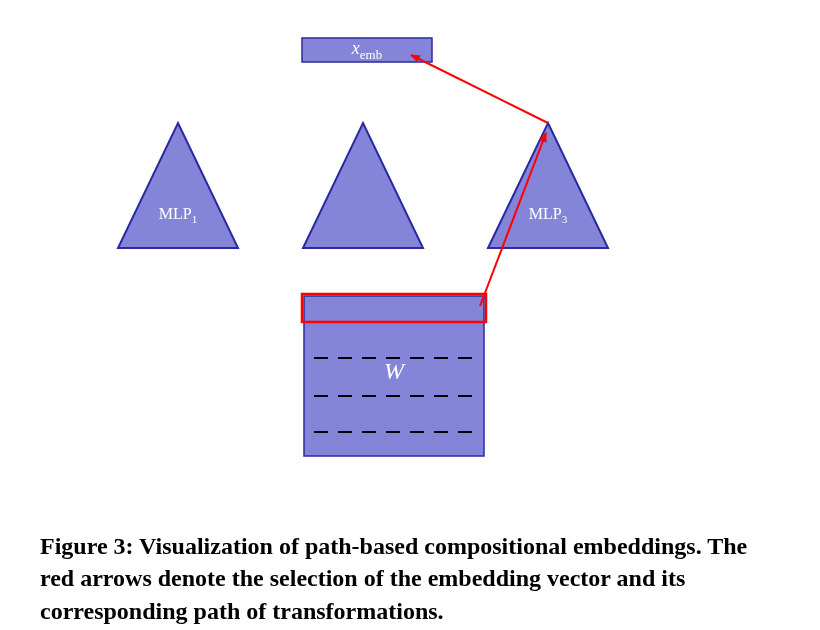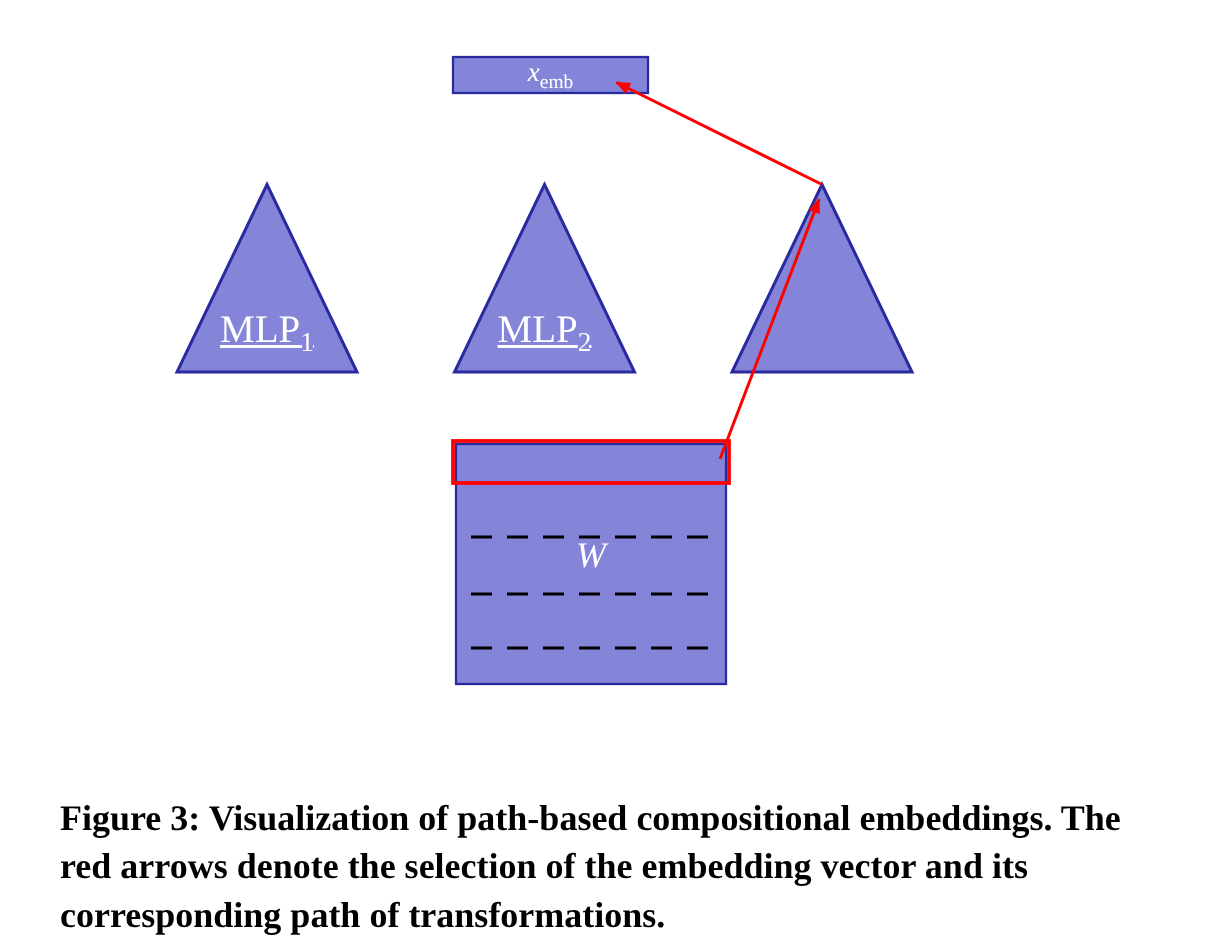--- a/index.html
+++ b/index.html
@@ -38,23 +38,22 @@
     font-size: 18px;
     text-align: center;
     width: 120px;
   }
   .emb-label .sub {
     font-style: normal;
     font-size: 0.72em;
     vertical-align: sub;
   }
   .mlp-label {
-    font-size: 26px;
+    font-size: 16px;
     width: 120px;
-    text-decoration: underline;
   }
   .w-label {
     position: absolute;
     font-style: italic;
     color: #ffffff;
     font-size: 24px;
     text-align: center;
     width: 180px;
   }
   .caption {
@@ -106,22 +105,22 @@
     <line x1="548" y1="123" x2="411" y2="55" stroke="#ff0000" stroke-width="2" marker-end="url(#arrowhead)"></line>
   </svg>
 
   <div class="emb-label" style="left:307px; top:38px;">
     <span>x</span><span class="sub">emb</span>
   </div>
 
   <div class="shape-label mlp-label" style="left:118px; top:205px;">
     <span>MLP</span><span class="sub">1</span>
   </div>
-  <div class="shape-label mlp-label" style="left:303px; top:205px;">
-    <span>MLP</span><span class="sub">2</span>
+  <div class="shape-label mlp-label" style="left:488px; top:205px;">
+    <span>MLP</span><span class="sub">3</span>
   </div>
 
   <div class="w-label" style="left:304px; top:358px;">
     <span>W</span>
   </div>
 
   <div class="caption">
     <span>Figure 3: </span><span>Visualization of path-based compositional embeddings. The red arrows denote the selection of the embedding vector and its corresponding path of transformations.</span>
   </div>
 

